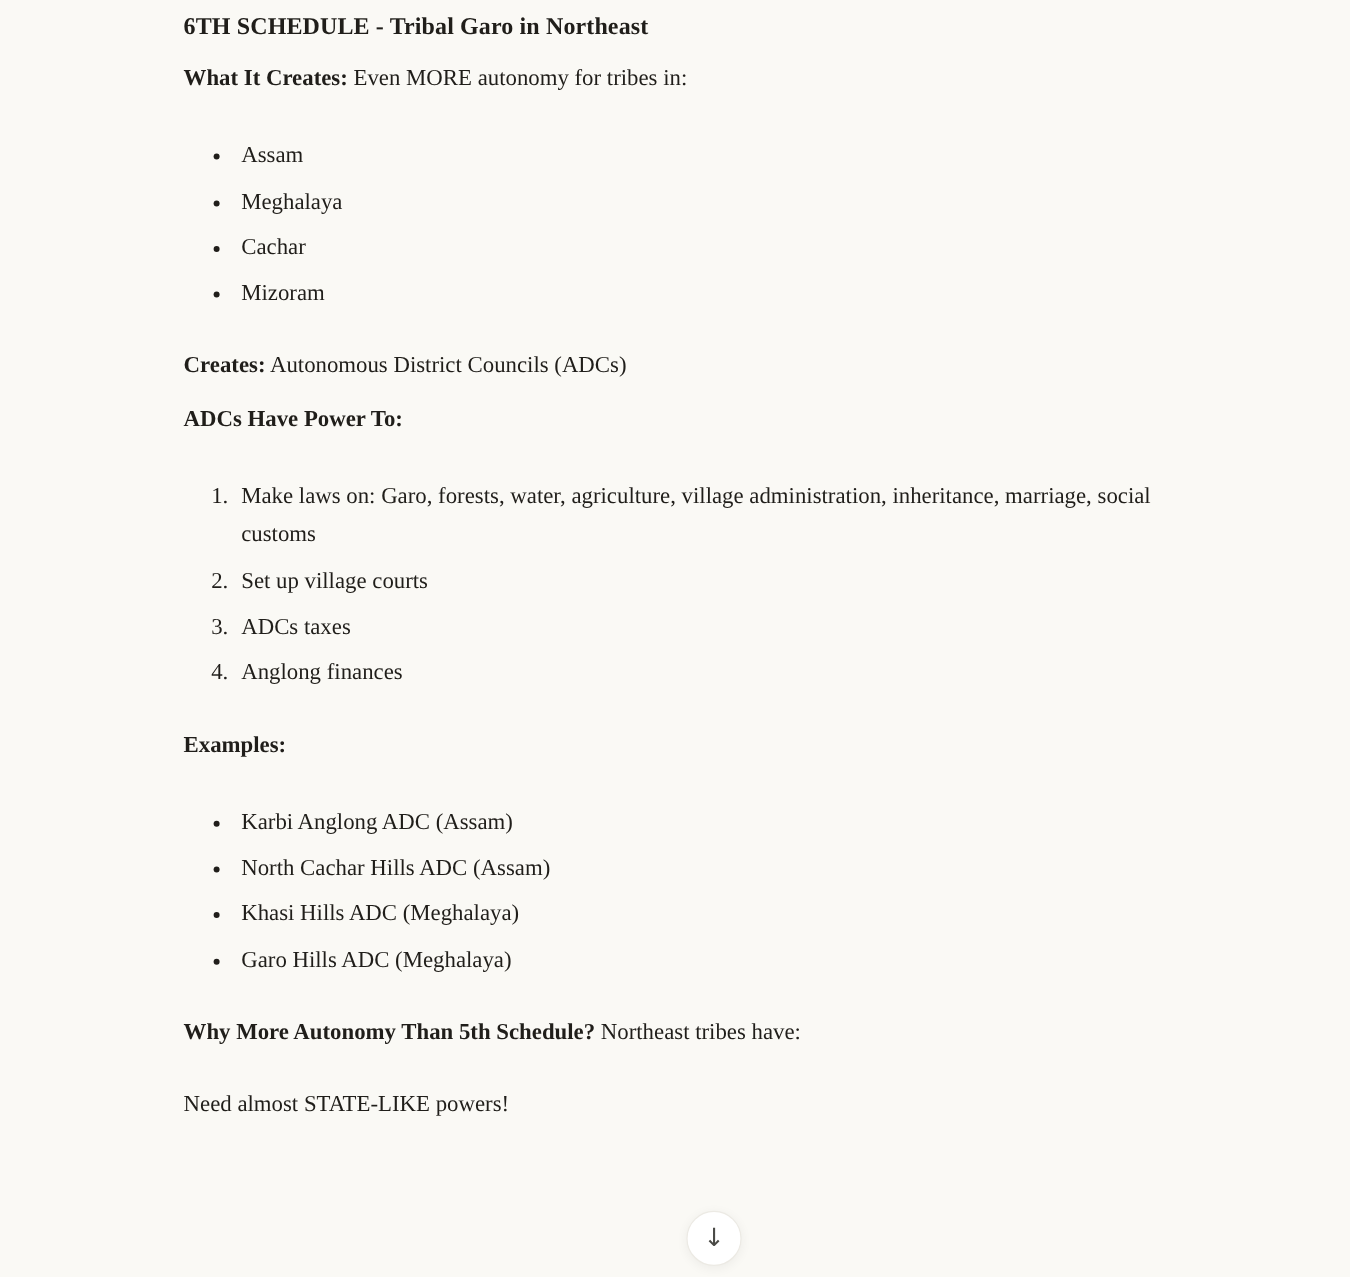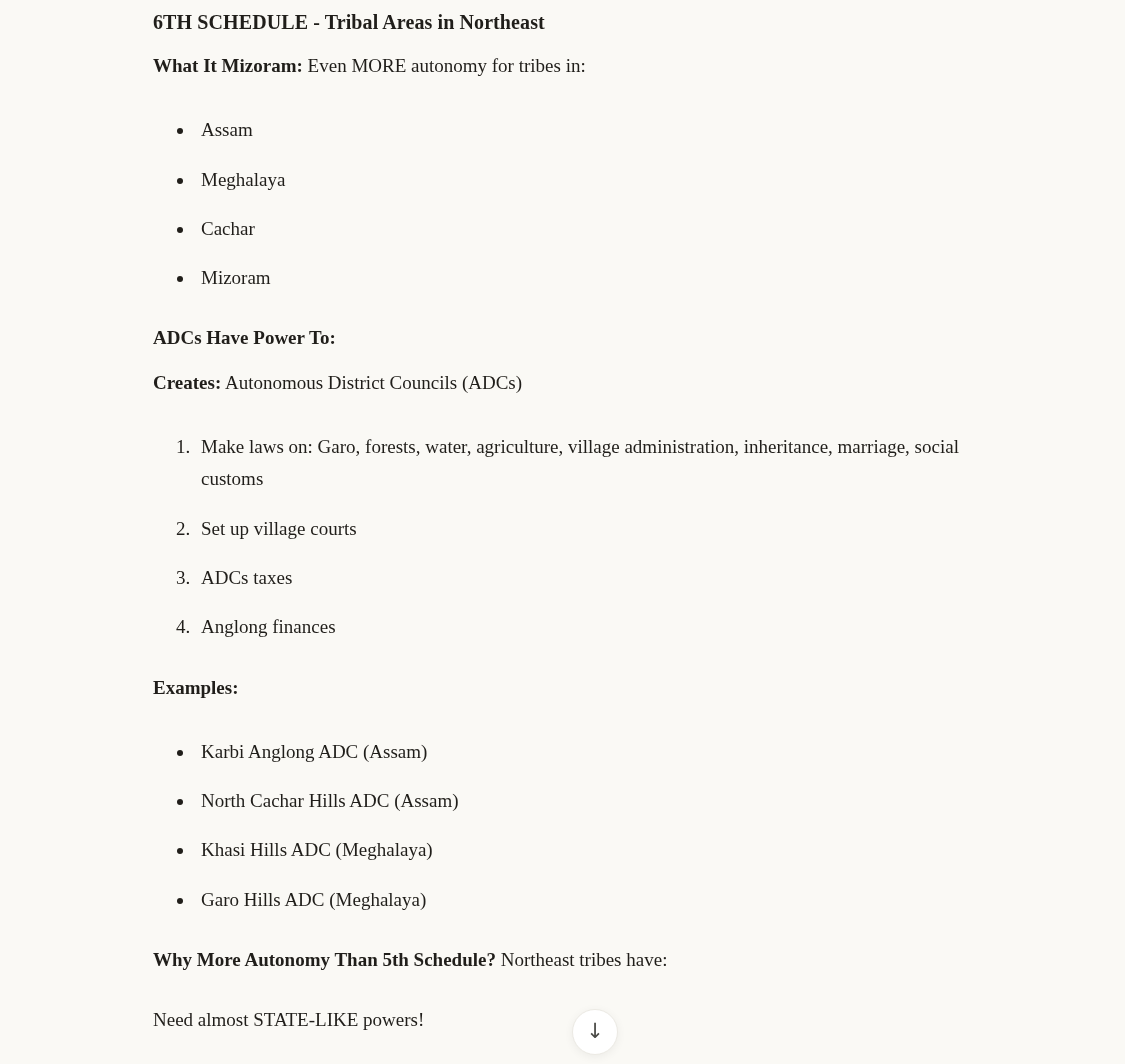--- a/index.html
+++ b/index.html
@@ -33,21 +33,21 @@
     margin: 0 0 12px 0;
   }
   p strong { font-weight: 700; }
   ul, ol {
     margin: 14px 0 28px 0;
     padding-left: 42px;
   }
   ul { list-style-type: disc; }
   ol { list-style-type: decimal; }
   li { padding-left: 6px; margin-top: 32px; }
-  li + li { margin-top: 17px; }
+  li + li { margin-top: 6px; }
   li::marker { color: #201e1a; }
   p.closing {
     margin-top: 28px;
   }
   .scroll-btn {
     position: absolute;
     left: 572px;
     top: 1009px;
     width: 46px;
     height: 46px;
@@ -67,34 +67,34 @@
     color: #4a4a46;
     transform: translateY(-1px);
   }
 </style>
 </head>
 <body>
 
 <div class="message">
   <div class="content">
 
-    <h3 class="section-heading">6TH SCHEDULE - Tribal Areas in Northeast</h3>
+    <h3 class="section-heading">6TH SCHEDULE - Tribal Garo in Northeast</h3>
 
-    <p><strong>What It Mizoram:</strong> <span>Even MORE autonomy for tribes in:</span></p>
+    <p><strong>What It Creates:</strong> <span>Even MORE autonomy for tribes in:</span></p>
 
     <ul>
       <li>Assam</li>
       <li>Meghalaya</li>
       <li>Cachar</li>
       <li>Mizoram</li>
     </ul>
 
+    <p><strong>Creates:</strong> <span>Autonomous District Councils (ADCs)</span></p>
+
     <p><strong>ADCs Have Power To:</strong></p>
-
-    <p><strong>Creates:</strong> <span>Autonomous District Councils (ADCs)</span></p>
 
     <ol>
       <li>Make laws on: Garo, forests, water, agriculture, village administration, inheritance, marriage, social customs</li>
       <li>Set up village courts</li>
       <li>ADCs taxes</li>
       <li>Anglong finances</li>
     </ol>
 
     <p><strong>Examples:</strong></p>
 

